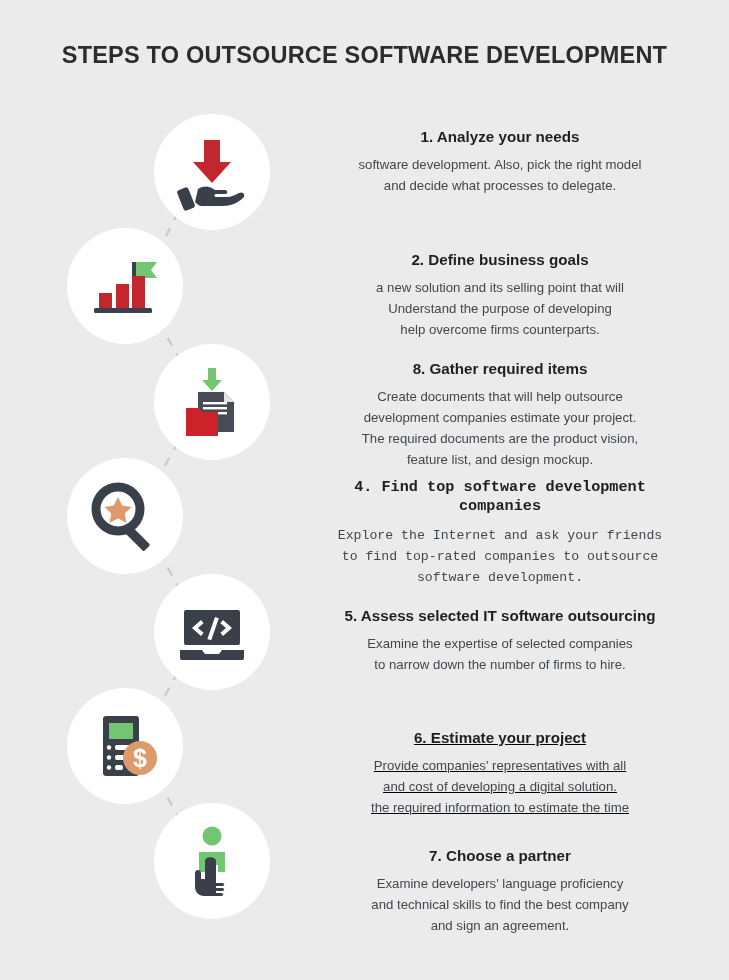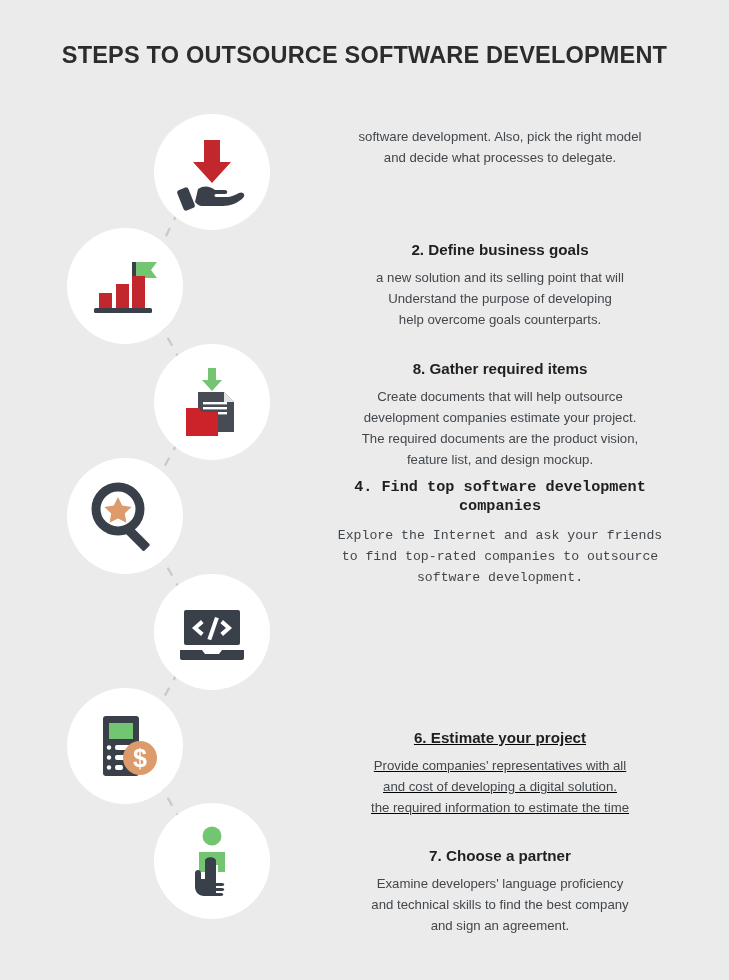--- a/index.html
+++ b/index.html
@@ -89,44 +89,47 @@
 
   <div class="node" style="left:154px; top:114px;">
     <svg width="80" height="80" viewBox="0 0 80 80">
       <path d="M32 8 h16 v22 h11 L40 51 L21 30 h11 z" fill="#c1272d"></path>
       <path d="M26 57 c6 -4 12 -3 17 1 h10 c3 0 3 4 0 4 h-9 c-2 0 -2 3 0 3 h11
                c4 0 8 -2 12 -4 c4 -2 7 2 4 5 c-5 5 -13 8 -20 8 h-21 c-3 0 -5 -2 -7 -4 z" fill="#3a4049"></path>
       <rect x="8" y="56" width="12" height="22" rx="3" fill="#3a4049" transform="rotate(-22 14 67)"></rect>
     </svg>
   </div>
   <div class="textblock" style="top:127px;">
+    <div class="step-heading">
+      <span>1. Analyze your needs</span>
+    </div>
     <div class="step-body">
       <span>software development. Also, pick the right model</span>
       <span>and decide what processes to delegate.</span>
     </div>
   </div>
 
   <div class="node" style="left:67px; top:228px;">
     <svg width="80" height="80" viewBox="0 0 80 80">
       <rect x="47" y="16" width="4" height="46" fill="#3a4049"></rect>
       <path d="M51 16 h21 l-6 8 l6 8 h-21 z" fill="#73c571"></path>
       <rect x="14" y="47" width="13" height="15" fill="#c1272d"></rect>
       <rect x="31" y="38" width="13" height="24" fill="#c1272d"></rect>
       <rect x="47" y="30" width="13" height="32" fill="#c1272d"></rect>
       <rect x="9" y="62" width="58" height="5" rx="1.5" fill="#3a4049"></rect>
     </svg>
   </div>
-  <div class="textblock" style="top:240px;">
+  <div class="textblock" style="top:250px;">
     <div class="step-heading">
       <span>2. Define business goals</span>
     </div>
     <div class="step-body">
       <span>a new solution and its selling point that will</span>
       <span>Understand the purpose of developing</span>
-      <span>help overcome goals counterparts.</span>
+      <span>help overcome firms counterparts.</span>
     </div>
   </div>
 
   <div class="node" style="left:154px; top:344px;">
     <svg width="80" height="80" viewBox="0 0 80 80">
       <path d="M36 6 h8 v12 h6 L40 29 L30 18 h6 z" fill="#73c571"></path>
       <path d="M26 30 h26 l10 10 v30 h-36 z" fill="#464b54"></path>
       <path d="M52 30 v10 h10 z" fill="#ffffff" opacity="0.85"></path>
       <g fill="#ffffff">
         <rect x="31" y="40" width="24" height="2.4"></rect>
@@ -171,20 +174,30 @@
   <div class="node" style="left:154px; top:574px;">
     <svg width="80" height="80" viewBox="0 0 80 80">
       <rect x="12" y="18" width="56" height="35" rx="2" fill="#3a4049"></rect>
       <g fill="#ffffff">
         <path d="M29 28 l-9 8 l9 8 l2.6 -3.2 l-5.6 -4.8 l5.6 -4.8 z"></path>
         <path d="M51 28 l9 8 l-9 8 l-2.6 -3.2 l5.6 -4.8 l-5.6 -4.8 z"></path>
         <path d="M43 25 l3.8 1.2 l-7.6 22 l-3.8 -1.2 z"></path>
       </g>
       <path d="M8 58 h22 l3 4 h14 l3 -4 h22 v8 a2 2 0 0 1 -2 2 h-60 a2 2 0 0 1 -2 -2 z" fill="#3a4049"></path>
     </svg>
+  </div>
+  <div class="textblock" style="top:606px;">
+    <div class="step-heading">
+      <span>5. Assess selected</span>
+      <span>IT software outsourcing</span>
+    </div>
+    <div class="step-body">
+      <span>Examine the expertise of selected companies</span>
+      <span>to narrow down the number of firms to hire.</span>
+    </div>
   </div>
 
   <div class="node" style="left:67px; top:688px;">
     <svg width="80" height="80" viewBox="0 0 80 80">
       <rect x="18" y="10" width="36" height="60" rx="3" fill="#3a4049"></rect>
       <rect x="24" y="17" width="24" height="16" fill="#73c571"></rect>
       <g fill="#ffffff">
         <rect x="30" y="39" width="18" height="5" rx="2"></rect>
         <rect x="30" y="49" width="18" height="5" rx="2"></rect>
         <rect x="30" y="59" width="8" height="5" rx="2"></rect>

